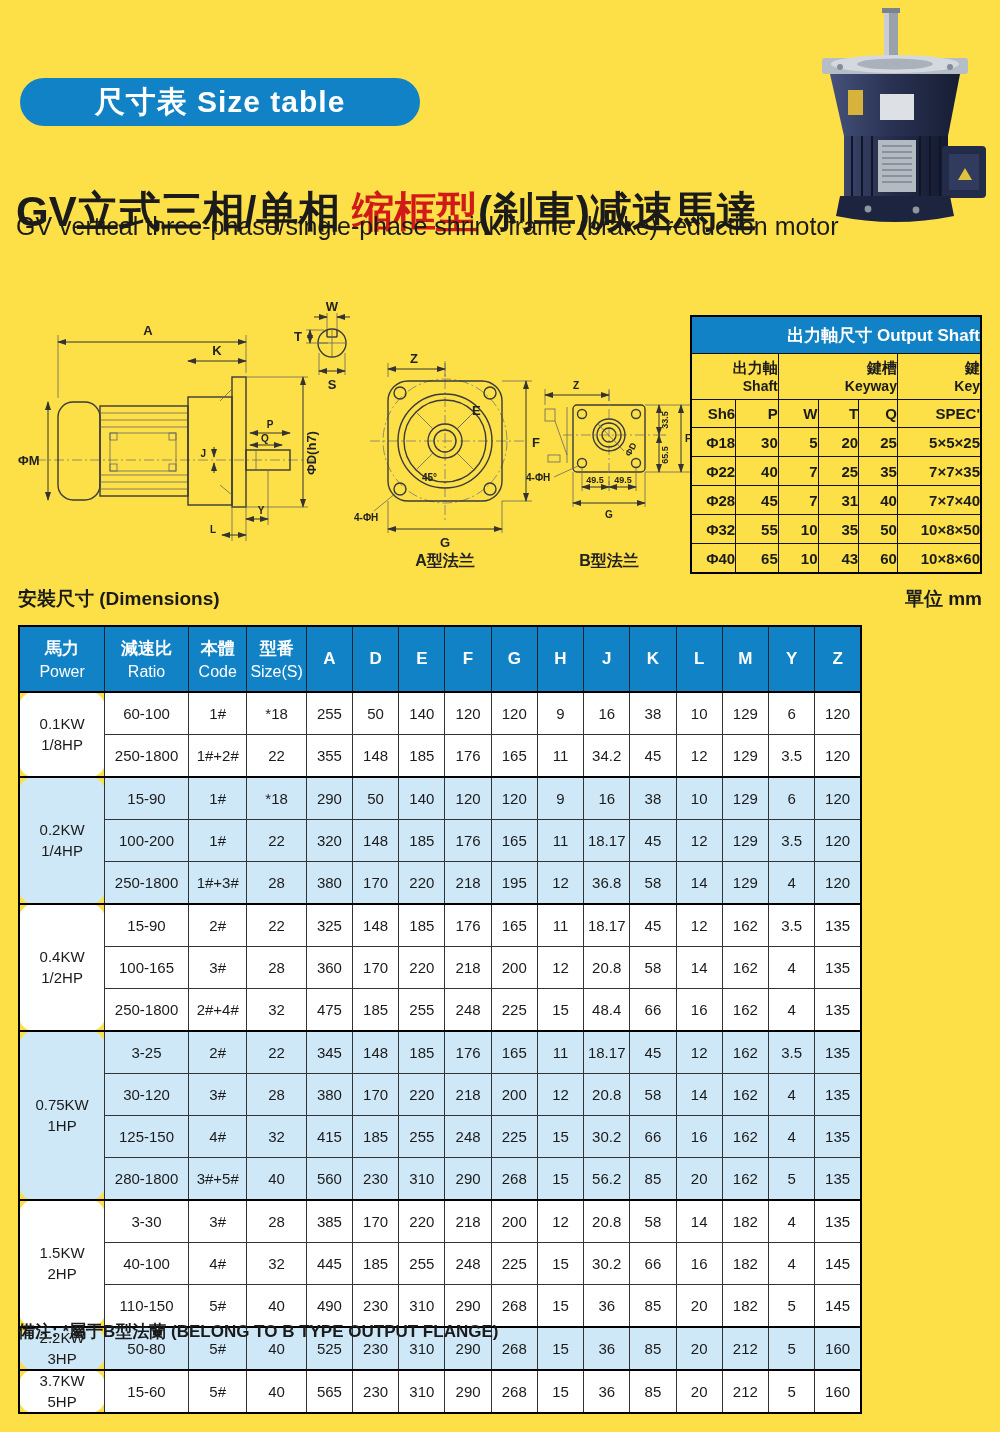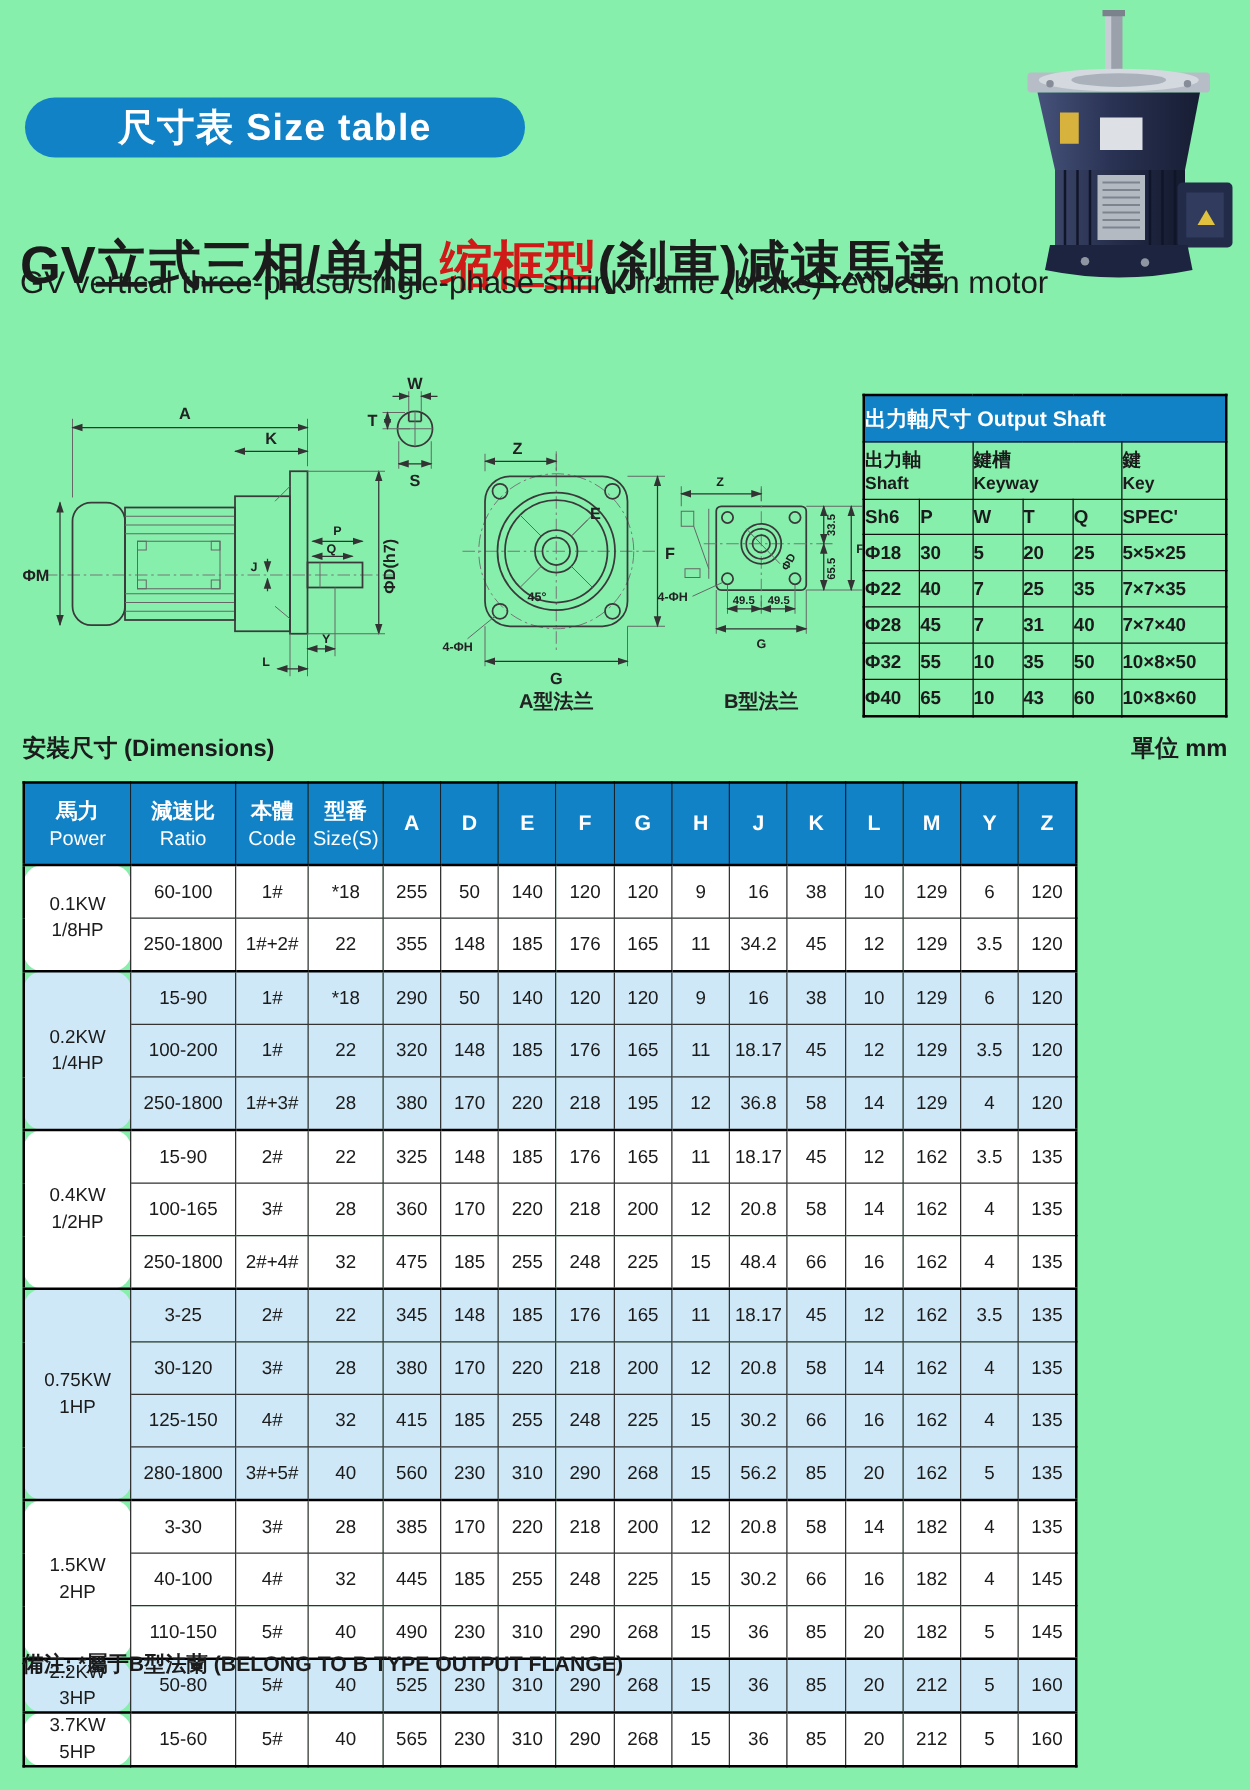--- a/index.html
+++ b/index.html
@@ -1,16 +1,16 @@
 <!DOCTYPE html>
 <html><head>
 <meta charset="utf-8">
 <style>
   html,body{margin:0;padding:0;background:#e8e8e8;}
-  .page{position:relative;width:1000px;height:1432px;background:#86efac;overflow:hidden;
+  .page{position:relative;width:1000px;height:1432px;background:#fde047;overflow:hidden;
         font-family:"Liberation Sans",sans-serif;color:#1b1b1b;margin:0 auto;}
 
   
   .badge{position:absolute;left:20px;top:78px;width:400px;height:48px;border-radius:26px;
          background:#1282c6;color:#fff;display:flex;align-items:center;justify-content:center;
          font-size:30px;font-weight:700;letter-spacing:1px;}
 
   
   .title-zh{position:absolute;left:16px;top:156px;font-size:42px;font-weight:700;white-space:nowrap;}
   .title-zh .red{color:#cf1a17;}
@@ -27,21 +27,21 @@
   .dimtxt-xs{font-size:9px;font-weight:700;}
   .caption{font-size:16px;font-weight:700;}
   .ln{stroke:#3a3a3a;stroke-width:1.4;fill:none;}
   .thin{stroke:#666;stroke-width:0.8;fill:none;}
   .dim{stroke:#333;stroke-width:1;fill:none;}
   .cl{stroke:#777;stroke-width:0.8;fill:none;stroke-dasharray:10 3 2 3;}
 
   
   .shaft-table{position:absolute;left:690px;top:315px;width:292px;border-collapse:collapse;
                table-layout:fixed;border:2px solid #000;}
-  .shaft-table th,.shaft-table td{border:1px solid #111;text-align:left;padding:0;}
+  .shaft-table th,.shaft-table td{border:1px solid #111;text-align:right;padding:0;}
   .shaft-table .ttl{background:#1282c6;color:#fff;font-size:17px;font-weight:700;height:36px;}
   .shaft-table .grp{height:46px;font-weight:700;}
   .shaft-table .grp .z{font-size:15px;}
   .shaft-table .grp .e{font-size:14px;font-weight:700;}
   .shaft-table .cols th{height:27px;font-size:15px;font-weight:700;}
   .shaft-table tbody td{height:28px;font-size:15px;font-weight:700;}
 
   
   .dims-label{position:absolute;left:18px;top:586px;font-size:19px;font-weight:700;}
   .unit-label{position:absolute;right:18px;top:586px;font-size:19px;font-weight:700;text-align:center;}

